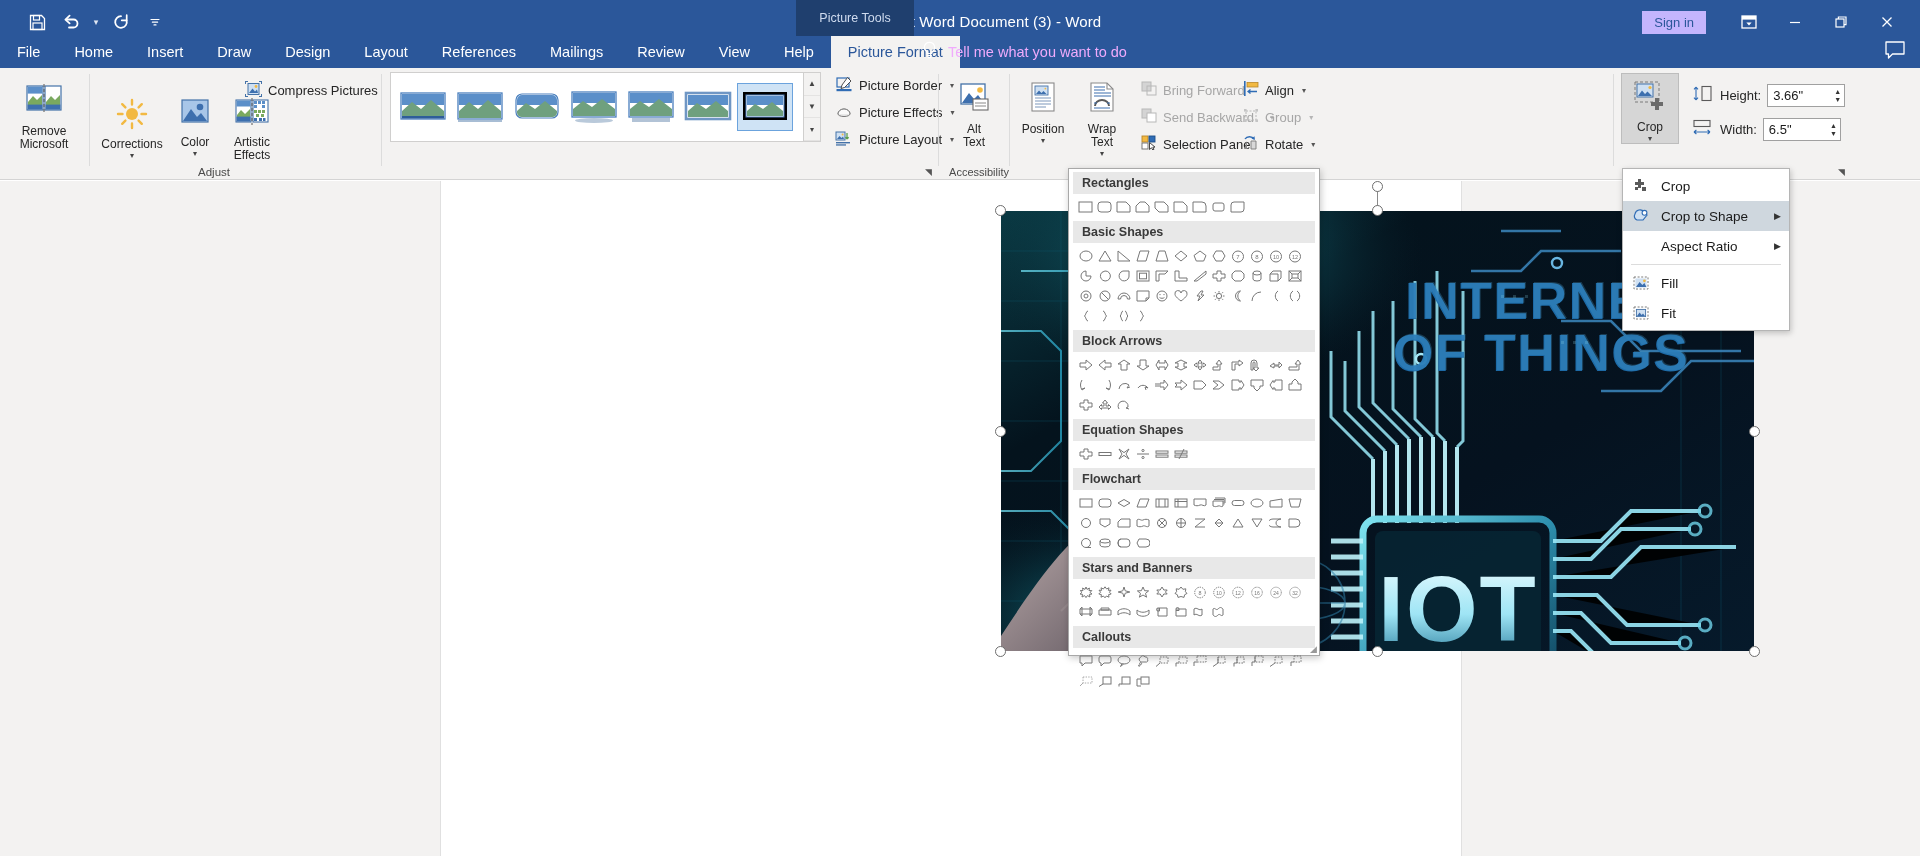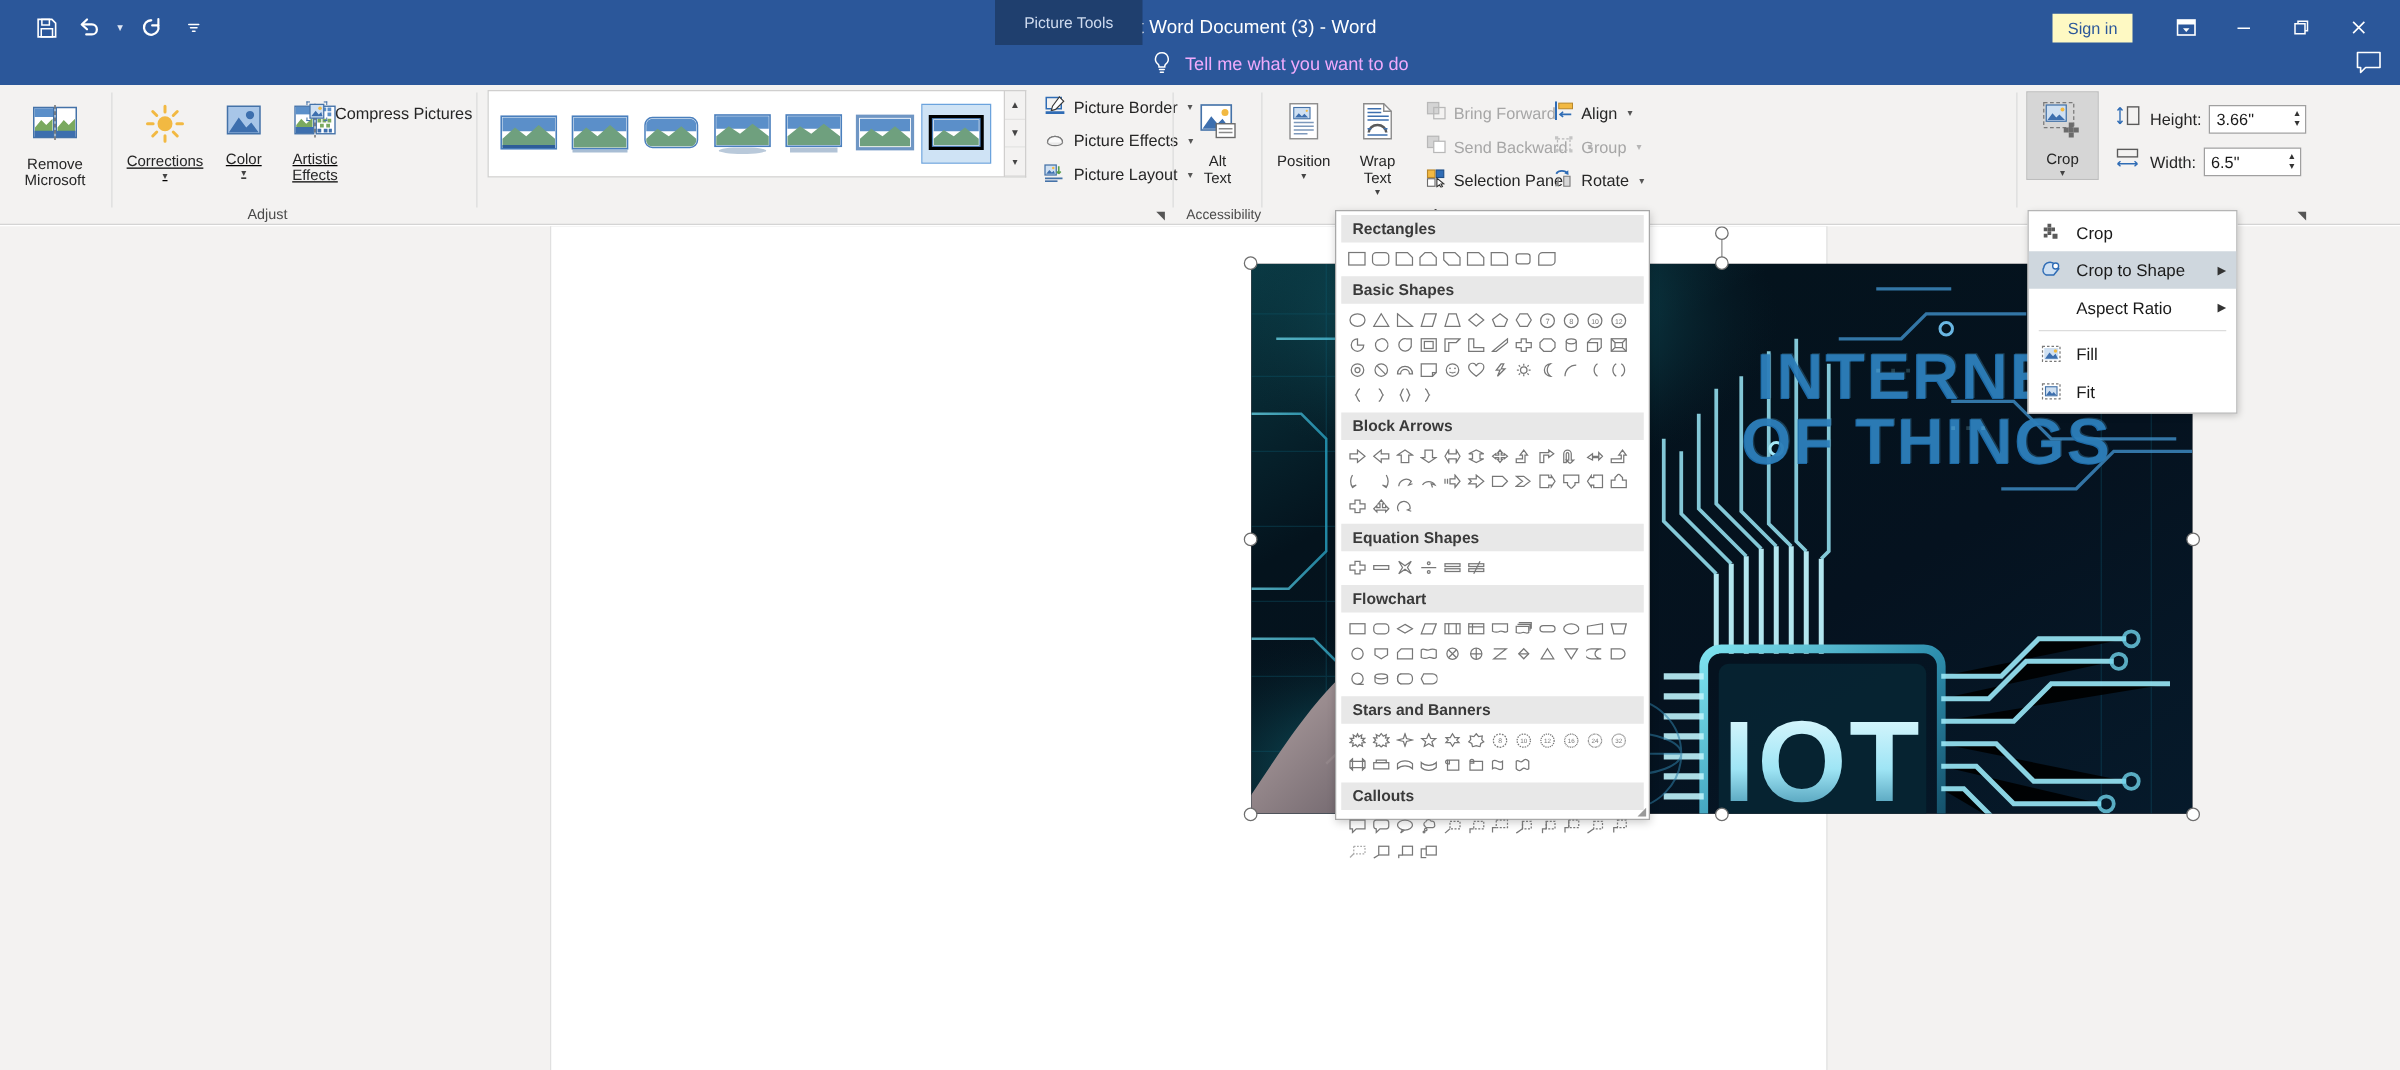--- a/index.html
+++ b/index.html
@@ -29,21 +29,21 @@
     line-height: 44px; text-align: center; font-size: 15px; color: #ffffff;
     letter-spacing: .1px;
   }
   .picture-tools-tab {
     position: absolute; left: 796px; top: 0; width: 118px; height: 36px;
     background: #1f3f6e; color: #cfdbef; font-size: 12.5px;
     display: flex; align-items: center; justify-content: center;
   }
   .win-right { position: absolute; right: 10px; top: 5px; display: flex; align-items: center; gap: 0px; }
   .signin {
-    background: #fef9c3; color: #2b579a; font-size: 13px;
+    background: #c4b5fd; color: #2b579a; font-size: 13px;
     padding: 4px 12px; margin-right: 20px; cursor: default;
   }
   .win-btn {
     width: 46px; height: 34px; display: flex; align-items: center; justify-content: center;
     color: #fff; cursor: default;
   }
 
   
   .tabstrip {
     position: absolute; top: 36px; left: 0; width: 1920px; height: 32px;
@@ -236,20 +236,34 @@
     </div>
     <div class="win-btn win-close">
       <svg width="14" height="14" viewBox="0 0 14 14">
             <path d="M2.5 2.5 11.5 11.5M11.5 2.5 2.5 11.5" stroke="#fff" stroke-width="1.3"></path>
           </svg>
     </div>
   </div>
 </div>
 
 <div class="tabstrip">
+  <div class="tabs">
+    <div class="tab">File</div>
+    <div class="tab">Home</div>
+    <div class="tab">Insert</div>
+    <div class="tab">Draw</div>
+    <div class="tab">Design</div>
+    <div class="tab">Layout</div>
+    <div class="tab">References</div>
+    <div class="tab">Mailings</div>
+    <div class="tab">Review</div>
+    <div class="tab">View</div>
+    <div class="tab">Help</div>
+    <div class="tab active">Picture Format</div>
+  </div>
   <div class="tellme">
     <span>
       <svg width="15" height="19" viewBox="0 0 15 19">
             <path d="M7.5 1.3a5 5 0 0 1 3.1 9c-.5.4-.8 1-.8 1.6v.6h-4.6v-.6c0-.6-.3-1.2-.8-1.6a5 5 0 0 1 3.1-9z" fill="none" stroke="#fff" stroke-width="1.2"></path>
             <path d="M5.6 14.6h3.8M6.3 16.7h2.4" stroke="#fff" stroke-width="1.2" stroke-linecap="round"></path>
           </svg>
     </span>
     <span>Tell me what you want to do</span>
   </div>
   <div class="comments-icon">
@@ -276,21 +290,21 @@
             <path d="M19 2 V30" stroke="#555" stroke-width="1" stroke-dasharray="3 2"></path>
           </svg>
         </span>
         <span class="lbl">Remove</span>
         <span class="lbl" style="margin-top:0">Microsoft</span>
       </div>
     </div>
 
     <div class="rgroup-sep" style="left:89px;"></div>
 
-    <div style="position:absolute;left:97px;top:8px;display:flex;gap:2px;text-decoration:underline;">
+    <div style="position:absolute;left:97px;top:23px;display:flex;gap:2px;">
       <div class="bigbtn" style="width:70px;">
         <span>
           <svg width="34" height="34" viewBox="0 0 34 34">
             <circle cx="17" cy="17" r="6" fill="#f2b942"></circle>
             <g stroke="#f2b942" stroke-width="2.4" stroke-linecap="round">
               <path d="M17 3v4.5M17 26.5V31M3 17h4.5M26.5 17H31M7.2 7.2l3.2 3.2M23.6 23.6l3.2 3.2M26.8 7.2l-3.2 3.2M10.4 23.6l-3.2 3.2"></path>
             </g>
           </svg>
         </span>
         <span class="lbl">Corrections</span>

